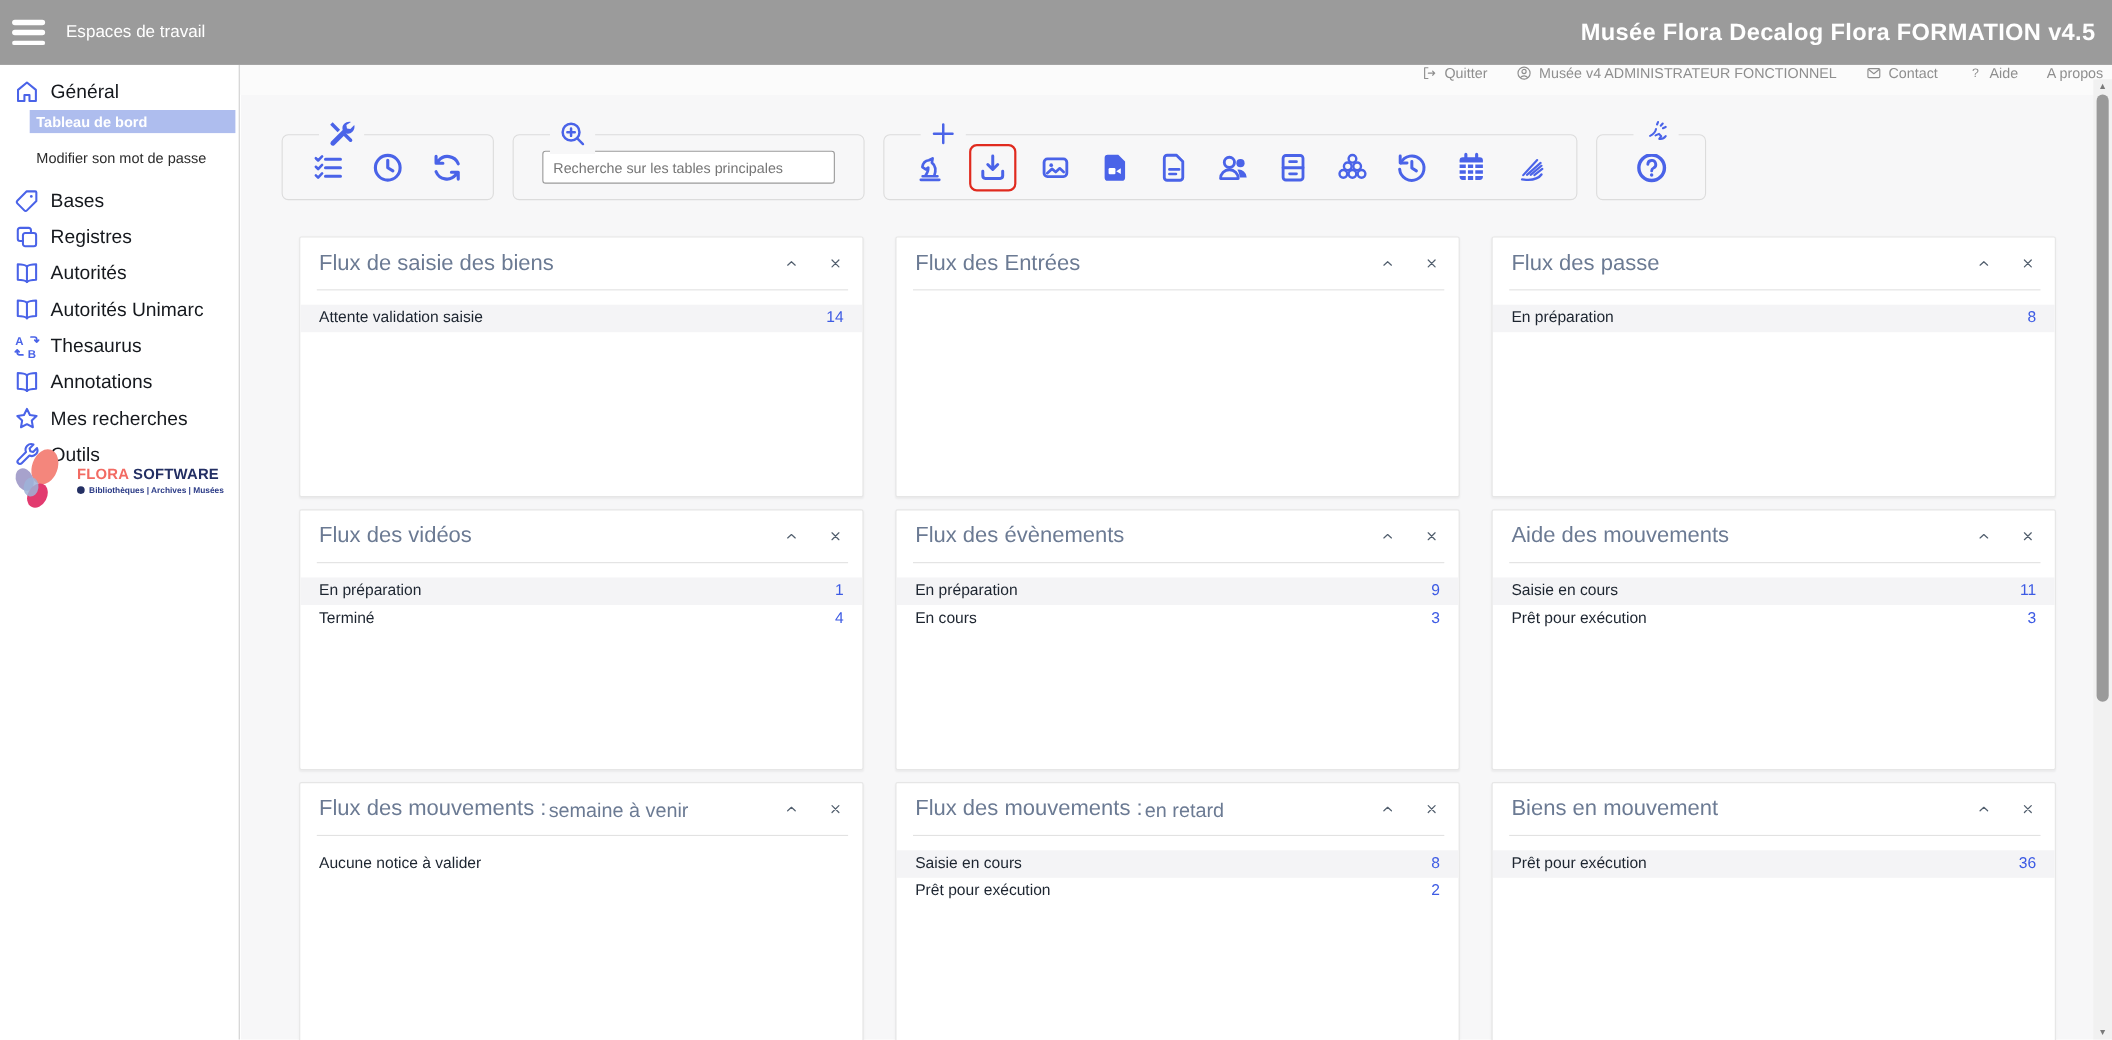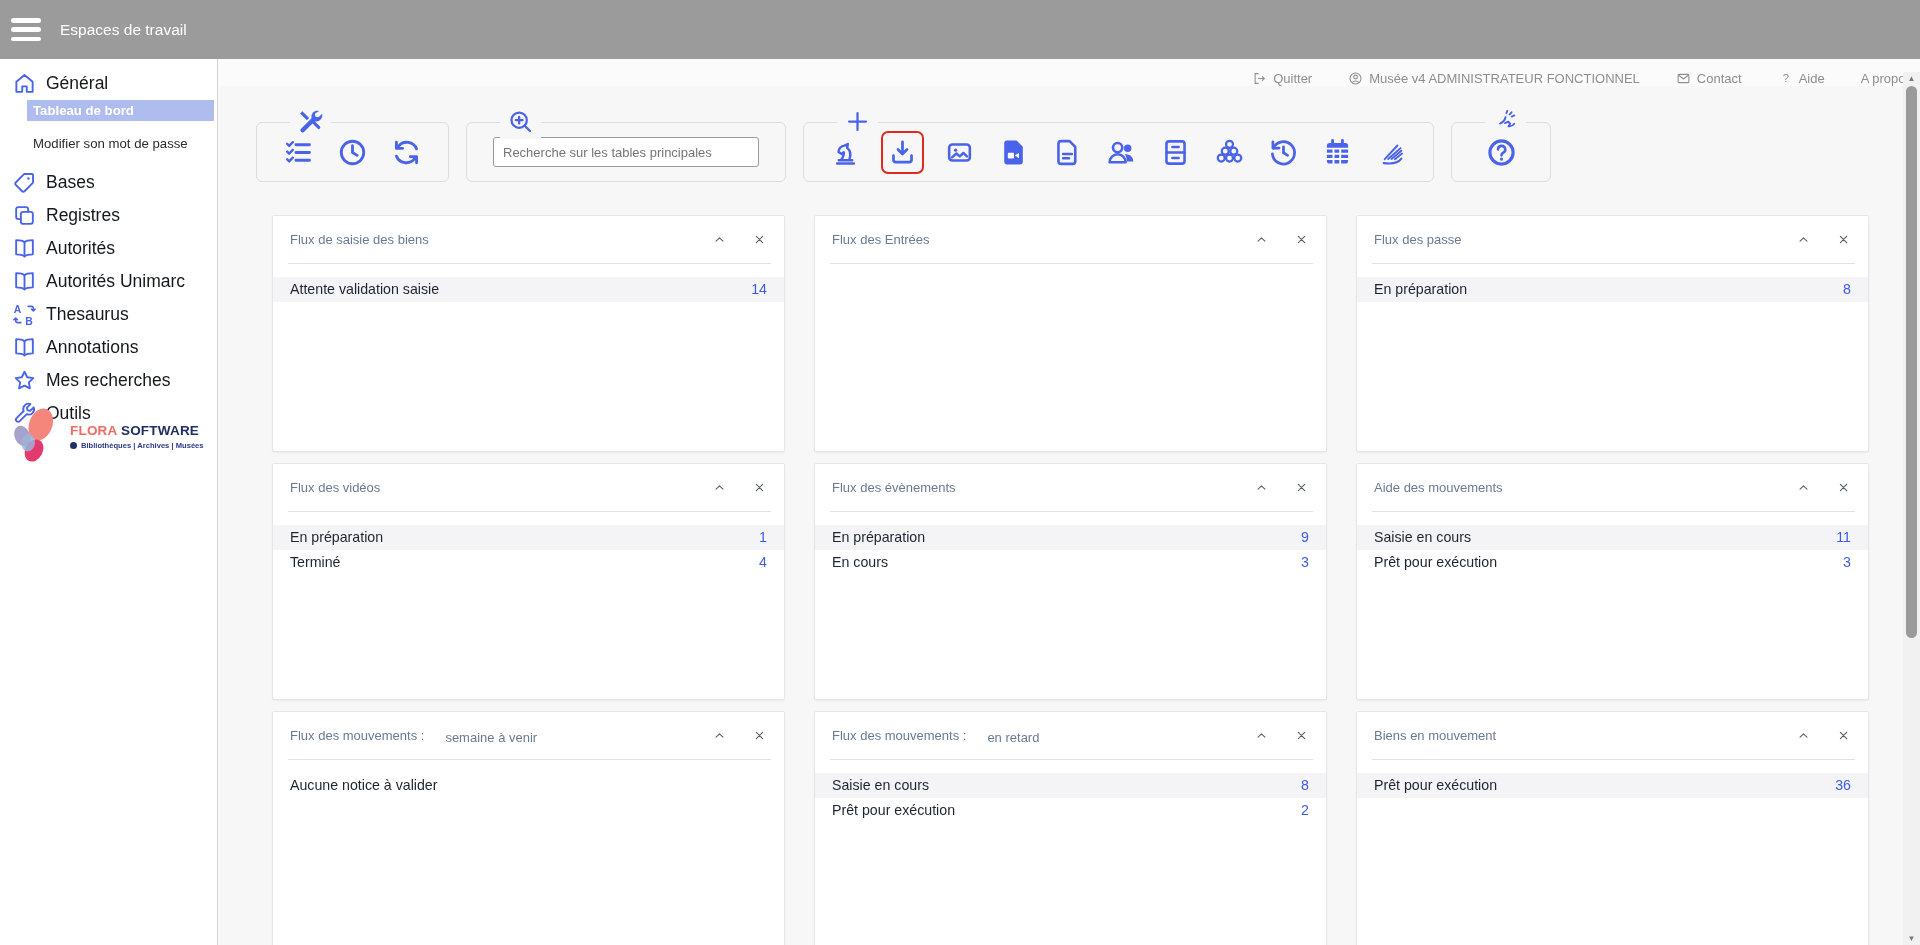--- a/index.html
+++ b/index.html
@@ -4,21 +4,21 @@
 <style>
 *{margin:0;padding:0;box-sizing:border-box}
 html,body{width:1920px;height:945px;overflow:hidden;background:#fff;font-family:"Liberation Sans",sans-serif}
 
 .topbar{position:absolute;left:0;top:0;width:100%;height:59px;background:#9b9b9b;display:flex;align-items:center;color:#fff;z-index:5}
 .burger{width:30px;height:23px;margin-left:11px;display:flex;flex-direction:column;justify-content:space-between;cursor:pointer}
 .burger b{display:block;height:4.5px;background:#fff;border-radius:2.5px}
 .workspace{margin-left:19px;font-size:15.5px}
 .apptitle{margin-left:auto;margin-right:15px;font-size:21.5px;font-weight:bold;letter-spacing:.3px}
 
-.userbar{position:absolute;left:218px;top:59px;right:0;height:27px;background:#fbfbfb;display:flex;align-items:flex-end;justify-content:flex-end;gap:36px;padding-right:8px;color:#8e8e8e;font-size:13px;z-index:4}
+.userbar{position:absolute;left:218px;top:59px;right:0;height:27px;background:#fbfbfb;display:flex;align-items:flex-start;justify-content:flex-end;gap:26px;padding-right:8px;color:#8e8e8e;font-size:13px;z-index:4}
 .ubitem{display:flex;align-items:center;gap:6px;cursor:pointer;white-space:nowrap}
 .ubitem .icon{display:flex}
 .ubitem svg{width:15px;height:15px}
 
 .sidebar{position:absolute;left:0;top:59px;bottom:0;width:218px;background:#fff;border-right:1px solid #cfcfcf;z-index:4}
 .snav{padding-top:8px}
 .side-item{display:flex;align-items:center;gap:9px;padding:4px 0 4px 12px;font-size:17.5px;color:#15181d;cursor:pointer}
 .side-item .icon{display:flex;color:#4a63e8}
 .side-item svg{width:25px;height:25px}
 .side-sub{font-size:13.2px;color:#2b2b2b;padding:3px 6px;margin:0 3px 12px 27px;cursor:pointer;white-space:nowrap}
@@ -40,22 +40,22 @@
 .tlegend{position:absolute;top:-15px;left:33px;background:#f7f7f8;padding:0 7px;color:#4a63e8}
 .tlegend svg{width:27px;height:27px;display:block}
 .tbtn{color:#4a63e8;cursor:pointer;display:flex}
 .tbtn svg{width:31px;height:31px;display:block}
 .tbtn.hl{border:2.5px solid #e02a1e;border-radius:7px;padding:4px;margin:-7px -3px}
 .search-input{width:266px;height:30px;border:1px solid #9a9a9a;border-radius:3px;font-size:13px;padding:0 9px;color:#444;background:#fff;font-family:inherit;outline:none}
 
 .cards{position:absolute;left:53px;top:129px;display:grid;grid-template-columns:repeat(3,513px);grid-auto-rows:237px;gap:11px 29px}
 .card{background:#fff;border:1px solid #e6e6e6;border-radius:2px;box-shadow:0 1px 2px rgba(0,0,0,.05);overflow:hidden}
 .card-h{display:flex;align-items:center;height:47px;padding:0 17px}
-.card-title{font-size:13px;color:#6b7a93}
-.card-suffix{font-size:13px;color:#6b7a93;margin-left:21px;padding-top:3px}
+.card-title{font-size:20px;color:#6b7a93}
+.card-suffix{font-size:18px;color:#6b7a93;margin-left:2px;padding-top:3px}
 .card-ctrl{margin-left:auto;display:flex;gap:25px;color:#525f6e}
 .card-ctrl .cbtn{cursor:pointer;display:flex}
 .card-ctrl svg{width:15px;height:15px}
 .card-div{border-top:1px solid #e2e2e2;margin:0 13px 0 15px}
 .card-body{padding-top:13px}
 .crow{display:flex;align-items:center;height:24.5px;padding:0 17px;font-size:14.2px;color:#1d2530}
 .crow.stripe{background:#f4f4f6}
 .ccount{margin-left:auto;color:#3d5be4}
 .cmsg{display:flex;align-items:center;height:24.5px;padding:0 17px;font-size:14.2px;color:#1d2530}
 
@@ -69,20 +69,21 @@
 </head>
 <body>
 
 <div class="topbar">
   <div class="burger">
       <b></b>
       <b></b>
       <b></b>
     </div>
   <span class="workspace">Espaces de travail</span>
+  <div class="apptitle">Musée Flora Decalog Flora FORMATION v4.5</div>
 </div>
 
 <div class="userbar" id="userbar">
     <div class="ubitem">
       <span class="icon">
         <svg viewBox="0 0 24 24" fill="none" stroke="currentColor" stroke-linecap="round" stroke-linejoin="round">
           <path d="M9.8 4.2H5v15.6h4.8M10.4 12h9.2m0 0-3-3m3 3-3 3" stroke-width="1.7"></path>
         </svg>
       </span>
       <span>Quitter</span>

